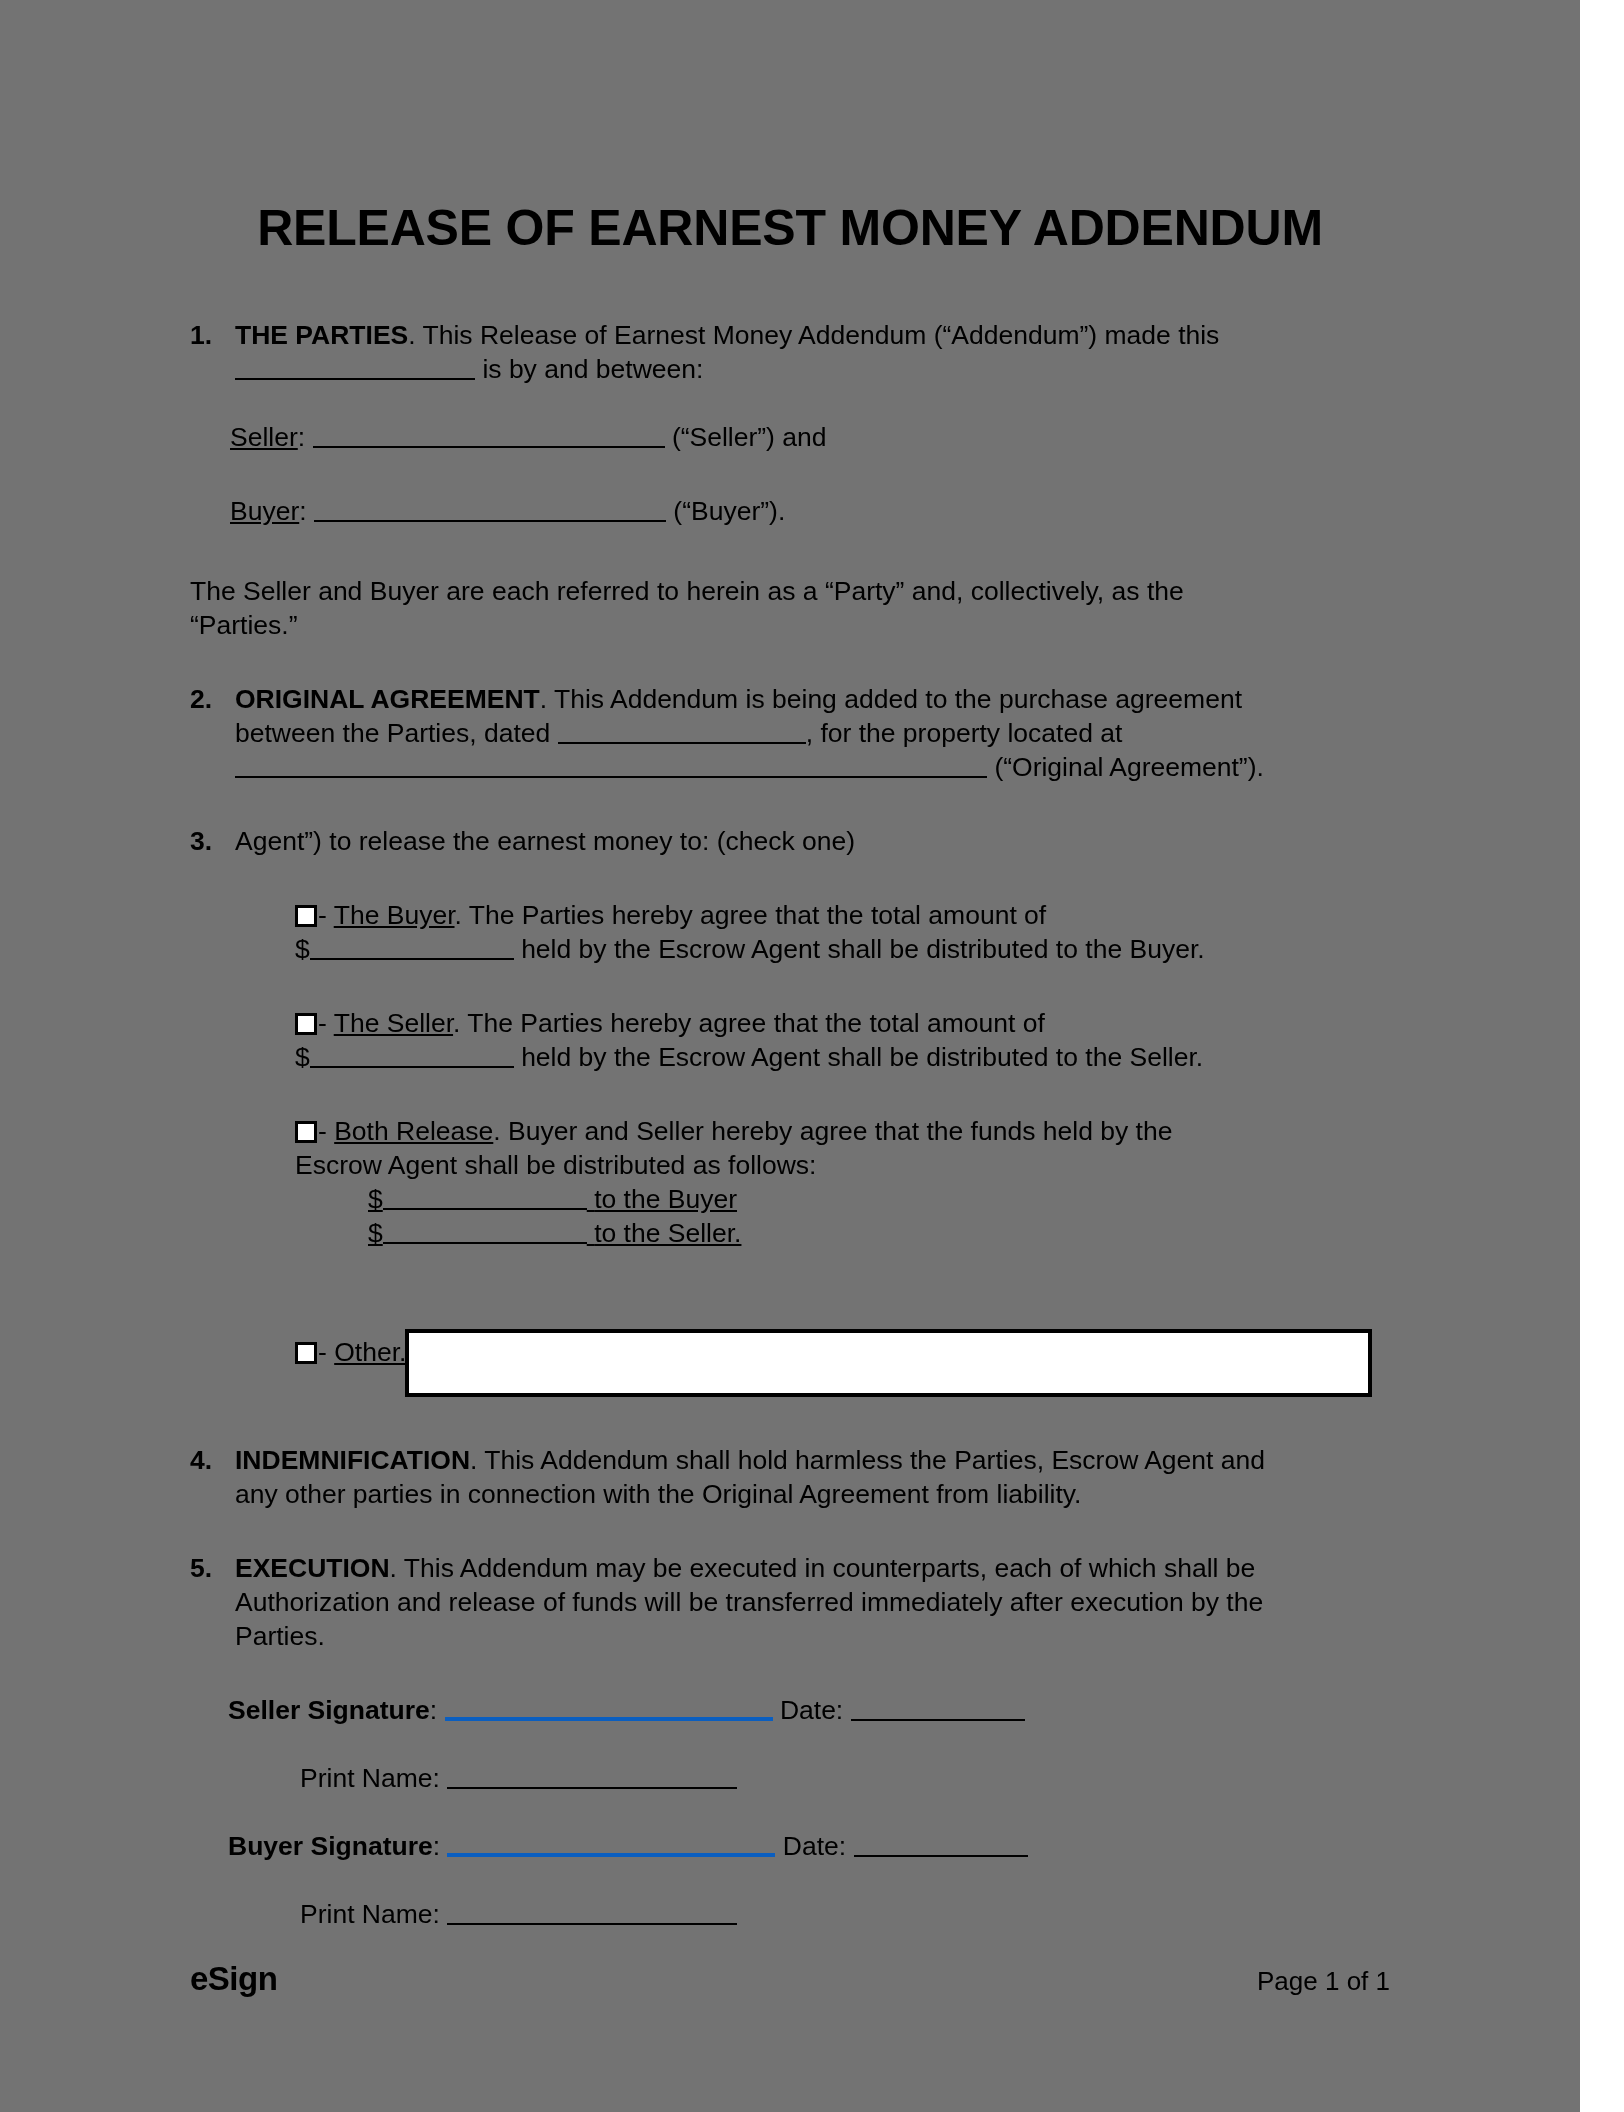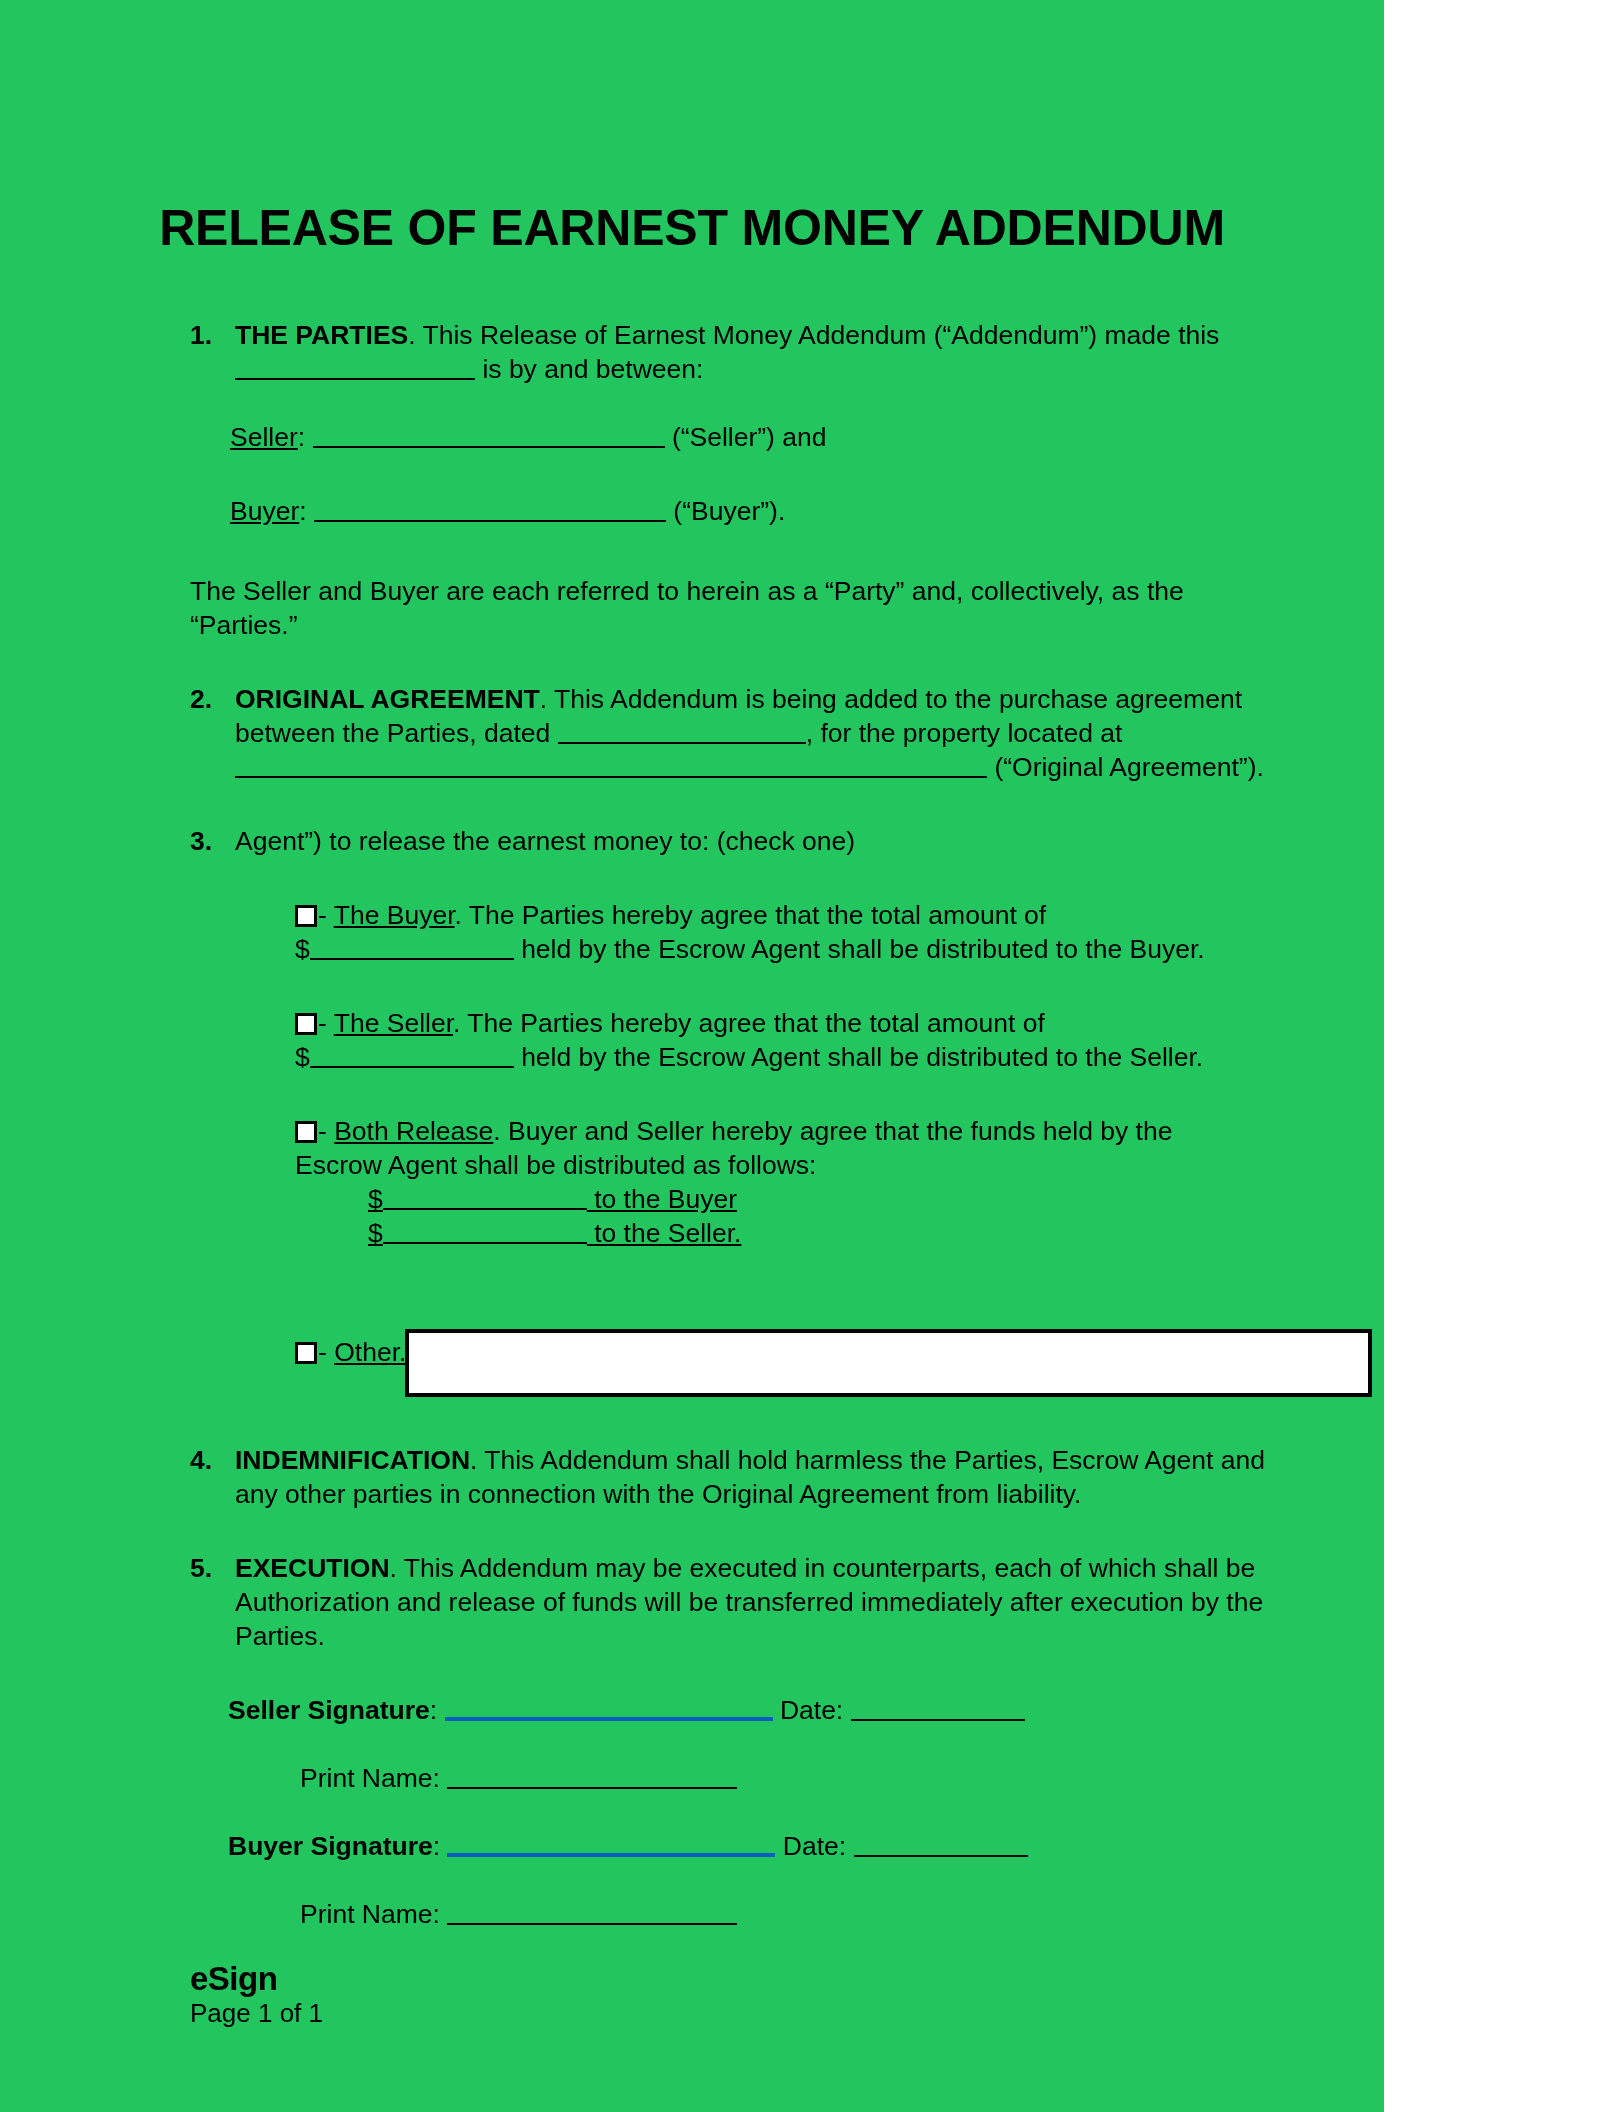--- a/index.html
+++ b/index.html
@@ -10,23 +10,23 @@
   body {
     width: 1624px;
     height: 2112px;
     font-family: "Liberation Sans", "DejaVu Sans", sans-serif;
     color: #000000;
     position: relative;
     overflow: hidden;
   }
   .page {
     position: relative;
-    width: 1384px;
+    width: 1580px;
     height: 2112px;
-    background: #22c55e;
+    background: #737373;
     box-sizing: border-box;
   }
 
   
   .doc-title {
     position: absolute;
     left: 0;
     right: 0;
     top: 168px;
     text-align: center;
@@ -148,21 +148,20 @@
   
   .footer {
     position: absolute;
     left: 190px;
     right: 190px;
     top: 1960px;
     display: flex;
     justify-content: space-between;
     align-items: baseline;
     font-size: 26px;
-    flex-direction: column;
   }
   .brand {
     font-size: 33px;
     font-weight: bold;
     letter-spacing: -0.5px;
   }
 </style>
 </head>
 <body>
 

